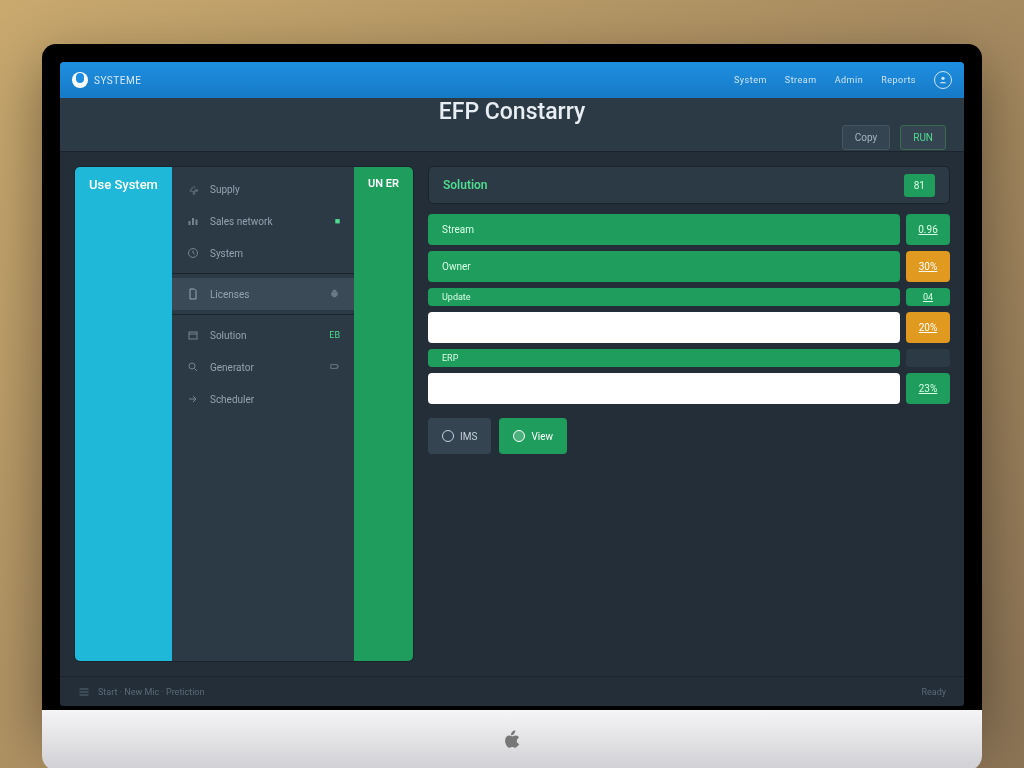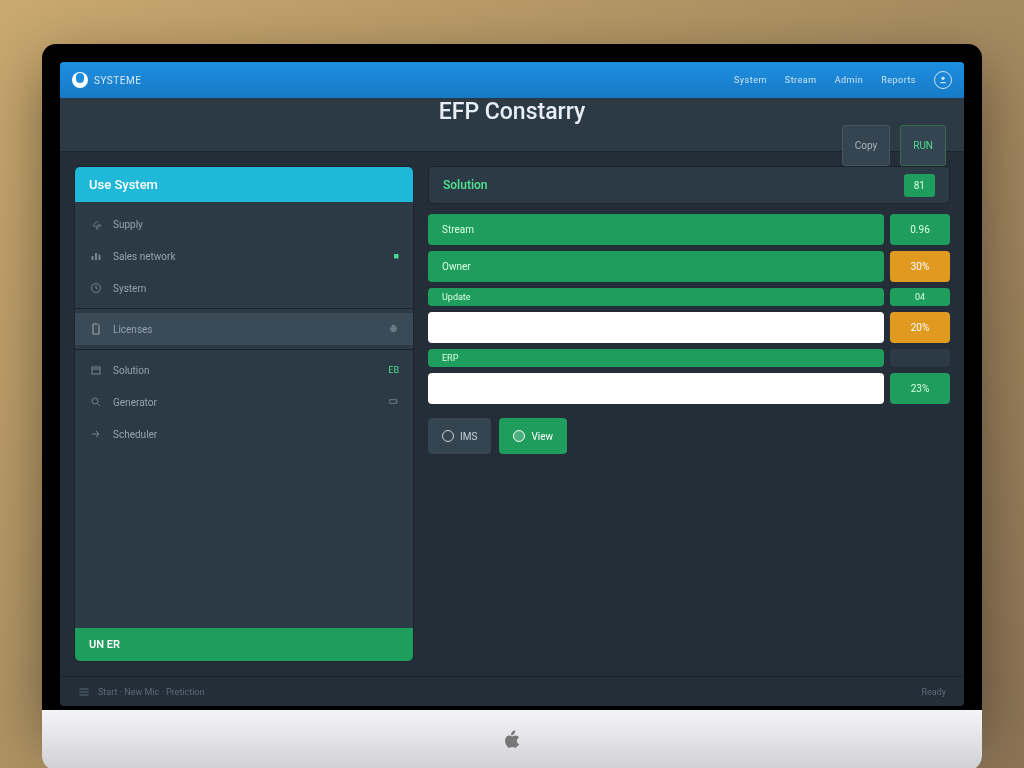--- a/index.html
+++ b/index.html
@@ -19,28 +19,28 @@
   .topbar .logo-icon { width:16px; height:16px; background:#fff; border-radius:50%; position:relative; }
   .topbar .logo-icon::after { content:""; position:absolute; left:4px; top:3px; width:8px; height:8px; border-radius:50%; background:#1e8fe0; box-shadow: 0 -2px 0 #1e8fe0;}
   .topbar .nav { margin-left:auto; display:flex; align-items:center; gap:18px; font-size:9px; color:#cde4f5; }
   .topbar .nav span { cursor:pointer; }
   .topbar .avatar { width:18px; height:18px; border:1px solid #cde4f5; border-radius:50%; display:flex; align-items:center; justify-content:center; }
   
   
   .titlebar { height:54px; background:#2c3a46; display:flex; align-items:center; padding:0 18px; border-bottom:1px solid #1b242c;flex-direction:column; }
   .titlebar h1 { color:#e8eef3; font-size:23px; font-weight:500; }
   .titlebar .actions { margin-left:auto; display:flex; gap:10px; }
-  .titlebar button { background:#354451; border:1px solid #455561; color:#a8b5bf; font-size:10px; padding:14px 12px; border-radius:3px; cursor:pointer; }
+  .titlebar button { background:#354451; border:1px solid #455561; color:#a8b5bf; font-size:10px; padding:6px 12px; border-radius:3px; cursor:pointer; }
   .titlebar button.primary { color:#4fdc8f; border-color:#3a6b4e; }
   
   
   .main { flex:1; display:flex; gap:14px; padding:14px; }
   
   
-  .sidebar { width:340px; background:#2c3a46; border:1px solid #1b242c; border-radius:6px; display:flex; flex-direction:column; overflow:hidden; }
+  .sidebar { width:340px; background:#2c3a46; border:1px solid #1b242c; border-radius:6px; display:flex; flex-direction:row; overflow:hidden; }
   .side-head { background:#1fb8d9; color:#fff; font-size:13px; font-weight:500; padding:10px 14px; }
   .side-list { flex:1; padding:6px 0; }
   .side-item { display:flex; align-items:center; gap:10px; padding:9px 14px; font-size:10px; color:#94a3af; cursor:pointer; }
   .side-item.active { background:#3a4a57; }
   .side-item .ico { width:14px; height:14px; opacity:.7; display:flex; align-items:center; justify-content:center; }
   .side-item .ico svg { width:12px; height:12px; fill:#94a3af; }
   .side-item .tag { margin-left:auto; font-size:9px; color:#4fdc8f; }
   .side-item .tag.dim { color:#6b7b86; }
   .side-item .tag-icon svg { width:11px; height:11px; fill:#6b7b86; }
   .side-sep { height:1px; background:#1b242c; margin:4px 0; }
@@ -49,21 +49,21 @@
   
   .panel { flex:1; display:flex; flex-direction:column; gap:10px; }
   .panel-head { display:flex; align-items:center; background:#2c3a46; border:1px solid #1b242c; border-radius:5px; height:38px; padding:0 14px; }
   .panel-head h2 { color:#4fdc8f; font-size:12px; font-weight:600; }
   .panel-head .val { margin-left:auto; background:#1f9d5c; color:#d9ffe8; font-size:10px; padding:6px 10px; border-radius:3px; }
   
   .rows { display:flex; flex-direction:column; gap:6px; }
   .row { display:flex; gap:6px; }
   .cell { background:#1f9d5c; color:#d9ffe8; font-size:10px; border-radius:4px; display:flex; align-items:center; }
   .cell.main { flex:1; padding:10px 14px; }
-  .cell.side { width:60px; justify-content:center; }
+  .cell.side { width:44px; justify-content:center;text-decoration:underline; }
   .cell.orange { background:#e09a1f; color:#fff; }
   .cell.input { background:#fff; color:#333; padding:0; }
   .cell.input input { border:none; width:100%; height:100%; padding:10px 14px; font-size:10px; background:transparent; outline:none; }
   .cell.short { height:18px; }
   .cell.dark { background:#2c3a46; color:#94a3af; }
   
   .panel-footer { margin-top:4px; display:flex; gap:8px; align-items:center; }
   .panel-footer .spacer { flex:1; background:#2c3a46; border-radius:4px; height:36px; display:flex; align-items:center; padding:0 14px; color:#94a3af; font-size:10px; }
   .panel-footer button { height:36px; border:none; border-radius:4px; font-size:10px; padding:0 14px; cursor:pointer; display:flex; align-items:center; gap:6px;text-align:right; }
   .panel-footer button.sec { background:#354451; color:#c7d1d9; }

